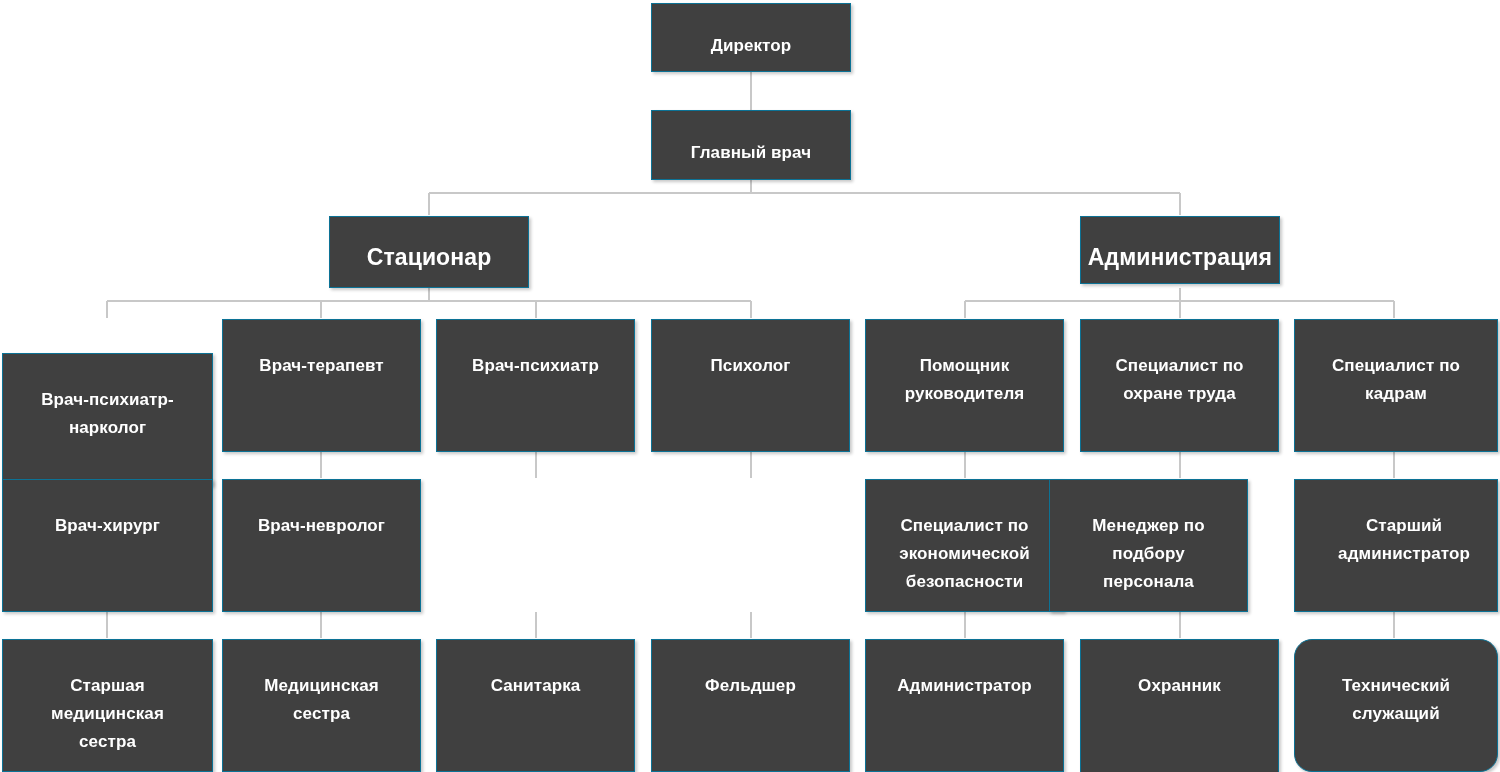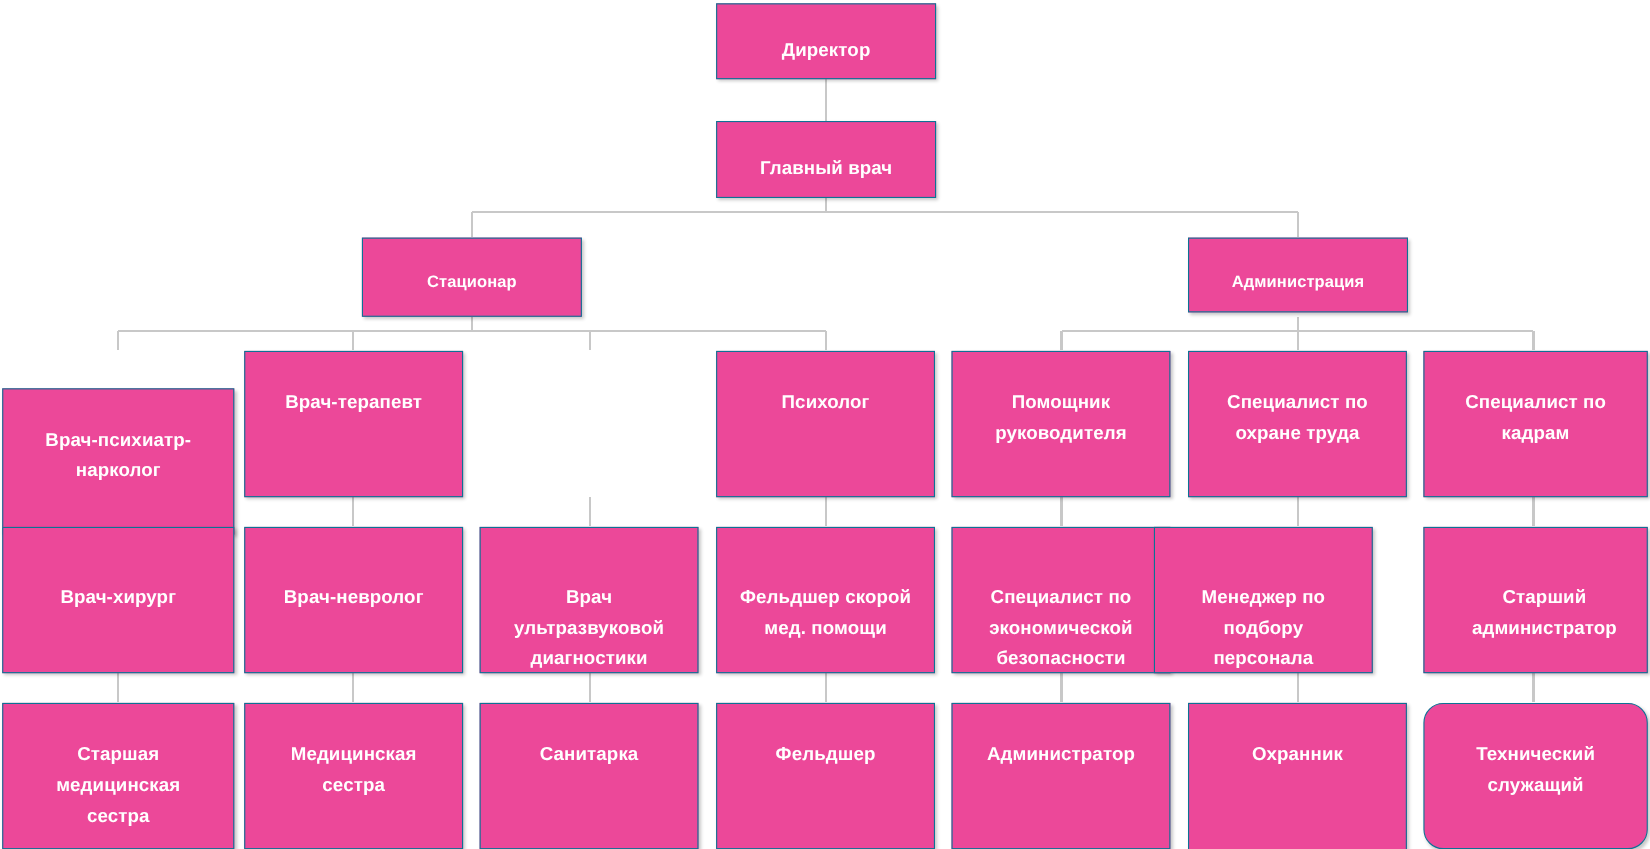--- a/index.html
+++ b/index.html
@@ -21,21 +21,21 @@
     position: absolute;
     left: 0; top: 0;
     width: 1500px; height: 772px;
     z-index: 1;
   }
 
   
   .node {
     position: absolute;
     z-index: 2;
-    background: #ec4899;
+    background: #404040;
     border: 1px solid #0c7295;
     box-shadow: 2px 2px 3px rgba(0,0,0,0.22);
     display: flex;
     align-items: flex-start;
     justify-content: center;
     box-sizing: border-box;
   }
   .node .label {
     color: #ffffff;
     font-weight: bold;
@@ -43,23 +43,23 @@
     line-height: 28px;
     letter-spacing: 0.1px;
     white-space: pre-line;
     padding: 0 6px;
     width: 100%;
   }
 
   
   .lvl1 .label { font-size: 17px; padding-top: 28px; }
   .lvl2 .label { font-size: 17px; padding-top: 28px; }
-  .lvl3 .label { font-size: 15px; padding-top: 26px; }
+  .lvl3 .label { font-size: 23px; padding-top: 26px; }
   .lvl4 .label { font-size: 17px; padding-top: 32px; }
-  .lvl5 .label { font-size: 17px; padding-top: 32px; margin-top: 17px; }
+  .lvl5 .label { font-size: 17px; padding-top: 32px; }
   .lvl6 .label { font-size: 17px; padding-top: 32px; }
 </style>
 </head>
 <body>
 
 <div id="canvas">
 
   <svg class="lines" viewBox="0 0 1500 772" width="1500" height="772" xmlns="http://www.w3.org/2000/svg">
     <g stroke="#c8c8c8" stroke-width="2" fill="none" shape-rendering="crispEdges">
 
@@ -116,20 +116,23 @@
     <span class="label">Администрация</span>
   </div>
 
   <div class="node lvl4" style="left:2px; top:319px; width:211px; height:133px;margin-top:34px;">
     <span class="label">Врач-психиатр-
 нарколог</span>
   </div>
   <div class="node lvl4" style="left:222px; top:319px; width:199px; height:133px;">
     <span class="label">Врач-терапевт</span>
   </div>
+  <div class="node lvl4" style="left:436px; top:319px; width:199px; height:133px;">
+    <span class="label">Врач-психиатр</span>
+  </div>
   <div class="node lvl4" style="left:651px; top:319px; width:199px; height:133px;">
     <span class="label">Психолог</span>
   </div>
   <div class="node lvl4" style="left:865px; top:319px; width:199px; height:133px;">
     <span class="label">Помощник
 руководителя</span>
   </div>
   <div class="node lvl4" style="left:1080px; top:319px; width:199px; height:133px;">
     <span class="label">Специалист по
 охране труда</span>
@@ -137,29 +140,20 @@
   <div class="node lvl4" style="left:1294px; top:319px; width:204px; height:133px;">
     <span class="label">Специалист по
 кадрам</span>
   </div>
 
   <div class="node lvl5" style="left:2px; top:479px; width:211px; height:133px;">
     <span class="label">Врач-хирург</span>
   </div>
   <div class="node lvl5" style="left:222px; top:479px; width:199px; height:133px;">
     <span class="label">Врач-невролог</span>
-  </div>
-  <div class="node lvl5" style="left:436px; top:479px; width:199px; height:133px;">
-    <span class="label">Врач
-ультразвуковой
-диагностики</span>
-  </div>
-  <div class="node lvl5" style="left:651px; top:479px; width:199px; height:133px;">
-    <span class="label">Фельдшер скорой
-мед. помощи</span>
   </div>
   <div class="node lvl5" style="left:865px; top:479px; width:199px; height:133px;">
     <span class="label">Специалист по
 экономической
 безопасности</span>
   </div>
   <div class="node lvl5" style="left:1049px; top:479px; width:199px; height:133px;">
     <span class="label">Менеджер по
 подбору
 персонала</span>

